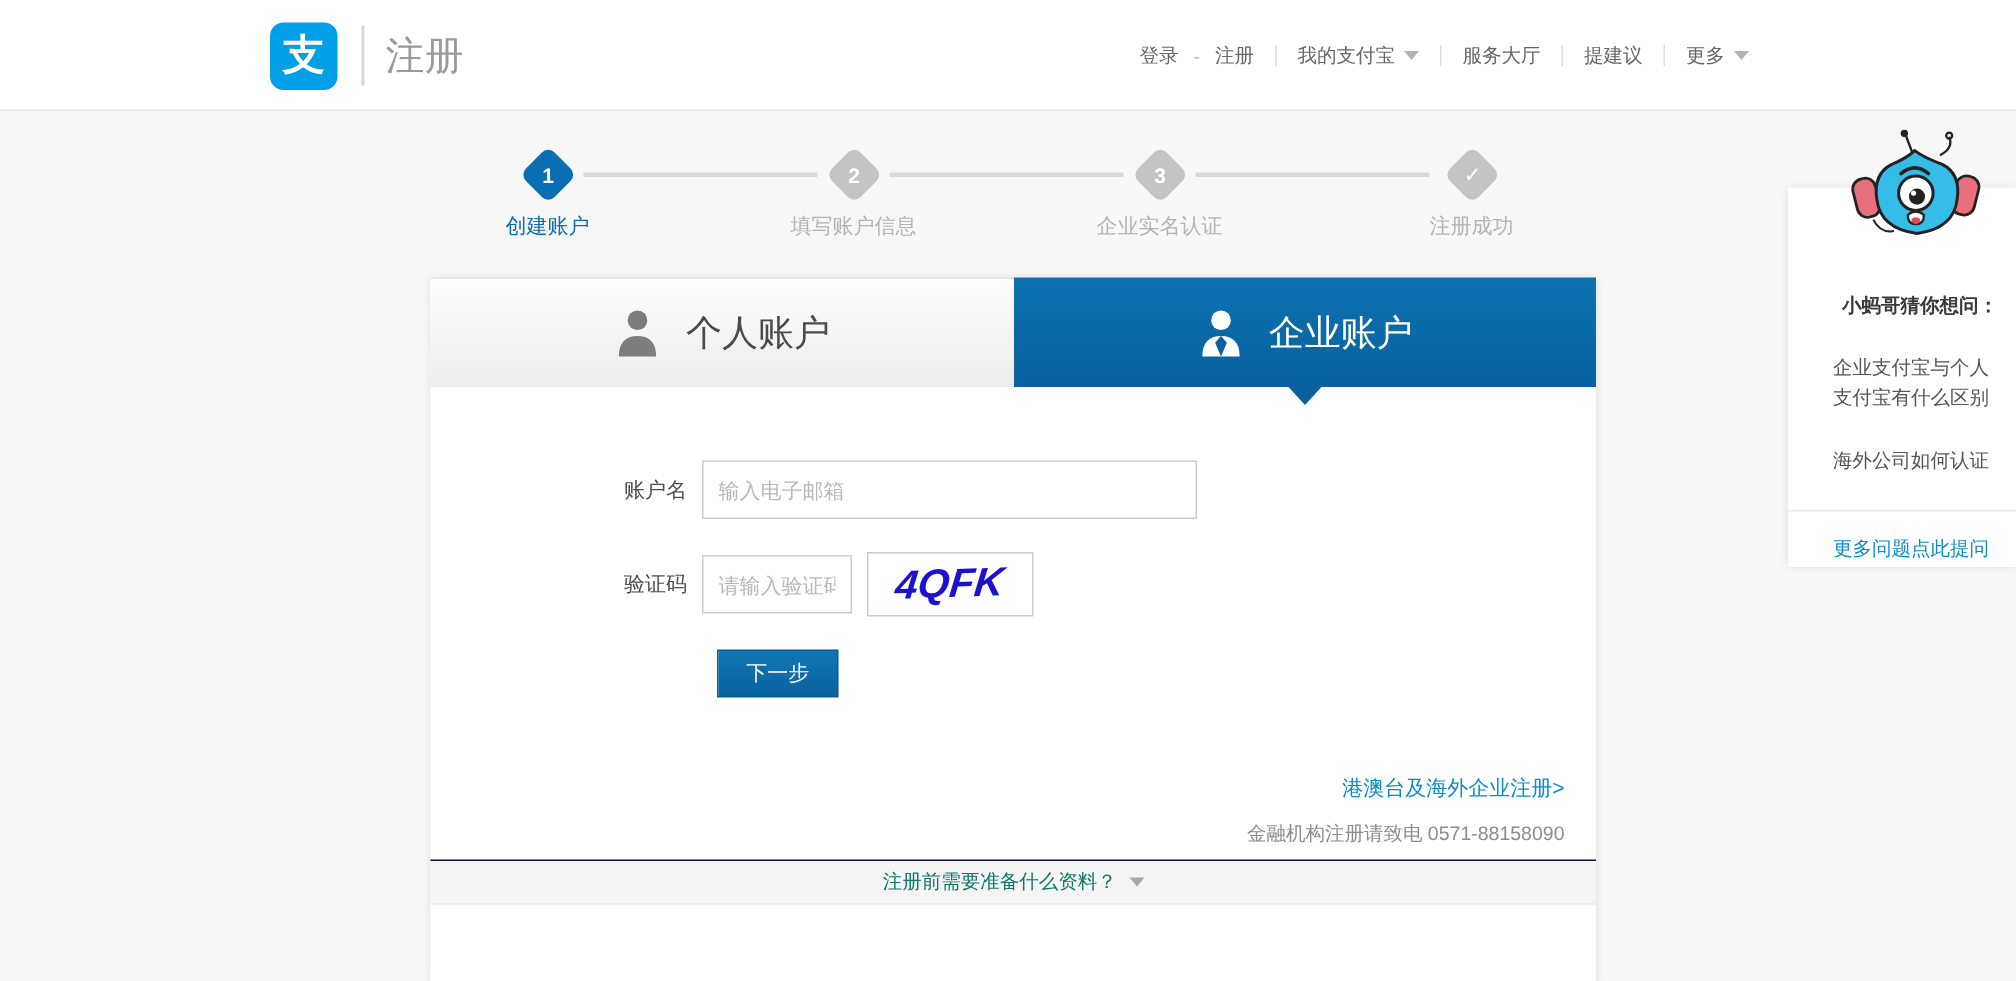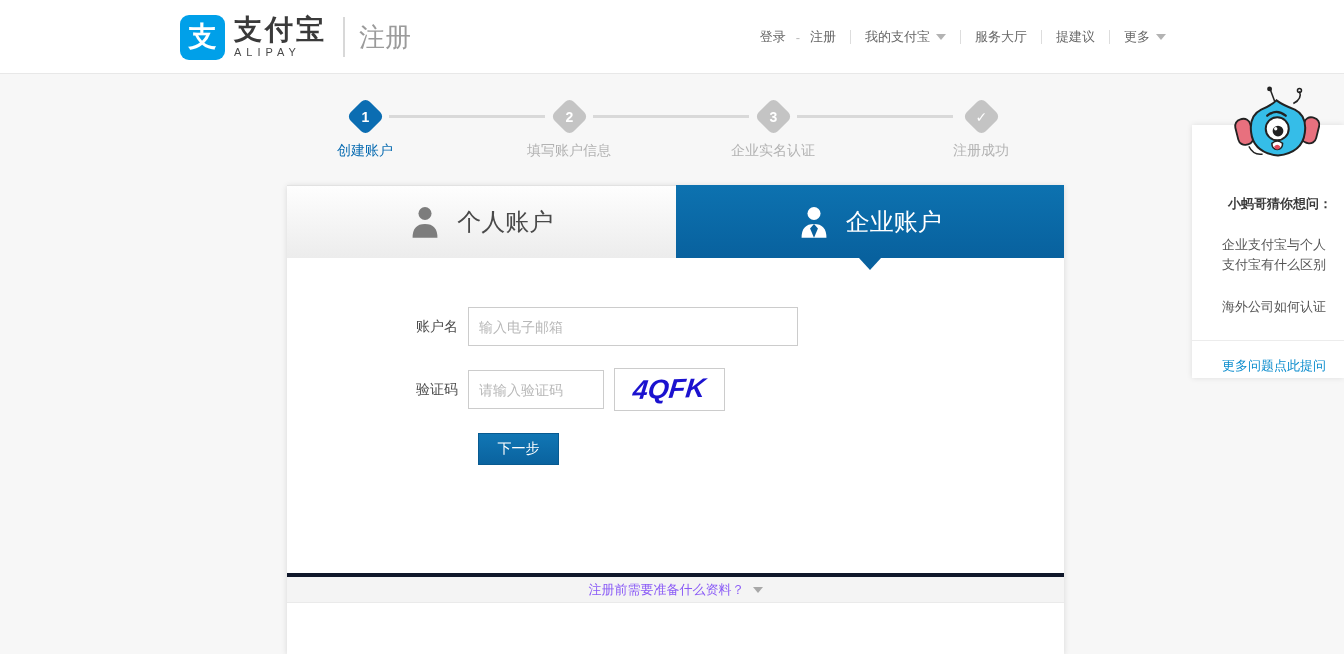--- a/index.html
+++ b/index.html
@@ -84,21 +84,21 @@
   
   .form-row { position:absolute; left:0; display:flex; align-items:center; }
   .form-label { width:181px; text-align:right; padding-right:10px; font-size:14px; color:#4d4d4d; }
   .text-input {
     height:39px; border:1px solid #ccc; background:#fff;
     padding:0 10px; font-size:14px; color:#333;
     font-family:"Liberation Sans","DejaVu Sans",sans-serif; outline:none;
   }
   .text-input::placeholder { color:#b8b8b8; }
   .input-account { width:330px; }
-  .input-captcha { width:136px; }
+  .input-captcha { width:100px; }
   .captcha-box {
     width:111px; height:43px; margin-left:10px; border:1px solid #ccc;
     display:flex; align-items:center; justify-content:center; cursor:pointer; background:#fff;
   }
   .captcha-text {
     font-size:27px; font-weight:bold; font-style:italic; color:#1b12cf;
     transform:skewX(-8deg) rotate(-2deg); letter-spacing:0px;
   }
   .next-btn {
     position:absolute; left:191px; top:248px; width:81px; height:32px;
@@ -106,23 +106,23 @@
     border:1px solid #085a90; color:#fff; font-size:14px; cursor:pointer;
     font-family:"Liberation Sans","DejaVu Sans",sans-serif;
   }
 
   .side-links { position:absolute; right:21px; top:332px; text-align:right; }
   .overseas-link { font-size:14px; color:#0a8ccd; text-decoration:none; cursor:pointer; }
   .finance-note { margin-top:12px; font-size:13px; color:#8c8c8c; }
 
   .prepare-bar {
     position:absolute; left:0; top:388px; width:777px; height:30px;
-    background:#f4f4f4; border-top:4px solid #0f172a; border-bottom:1px solid #eaeaea;
+    background:#f4f4f4; border-top:1px solid #0f172a; border-bottom:1px solid #eaeaea;
     display:flex; align-items:center; justify-content:center;
-    font-size:13px; color:#8b5cf6; cursor:pointer;
+    font-size:13px; color:#0f766e; cursor:pointer;
   }
   .prepare-bar .caret { border-top-color:#a8a8a8; margin-left:8px; }
   .prepare-text { position:absolute; left:191px; top:443px; font-size:13px; }
   .prepare-title { font-weight:bold; color:#4d4d4d; }
   .prepare-desc { color:#a3a3a3; }
 
   
   .helper-panel {
     position:absolute; left:1192px; top:125px; width:152px; height:253px;
     background:#fff; box-shadow:0 0 6px rgba(0,0,0,0.10);
@@ -139,24 +139,20 @@
   .mascot { position:absolute; left:1232px; top:84px; width:92px; height:88px; z-index:5; }
 </style>
 </head>
 <body>
 
 <div class="header">
   <div class="header-inner">
     <div class="brand">
       <div class="logo-square">
         <span>支</span>
-      </div>
-      <div class="brand-text">
-        <span class="brand-cn">支付宝</span>
-        <span class="brand-en">ALIPAY</span>
       </div>
       <div class="brand-divider"></div>
       <span class="page-title">注册</span>
     </div>
 
     <div class="top-nav">
       <a>登录</a>
       <span class="nav-dash">-</span>
       <a>注册</a>
       <span class="nav-sep"></span>
@@ -241,20 +237,24 @@
   <div class="form-row" style="top:183px;">
     <label class="form-label">验证码</label>
     <input class="text-input input-captcha" type="text" placeholder="请输入验证码" style="">
     <div class="captcha-box">
       <span class="captcha-text">4QFK</span>
     </div>
   </div>
 
   <button class="next-btn">下一步</button>
 
+  <div class="side-links">
+    <a class="overseas-link">港澳台及海外企业注册&gt;</a>
+    <div class="finance-note">金融机构注册请致电 0571-88158090</div>
+  </div>
 
   <div class="prepare-bar">
     <span>注册前需要准备什么资料？</span>
     <span class="caret"></span>
   </div>
 
 </div>
 
 <div class="helper-panel">
   <div class="helper-body">

